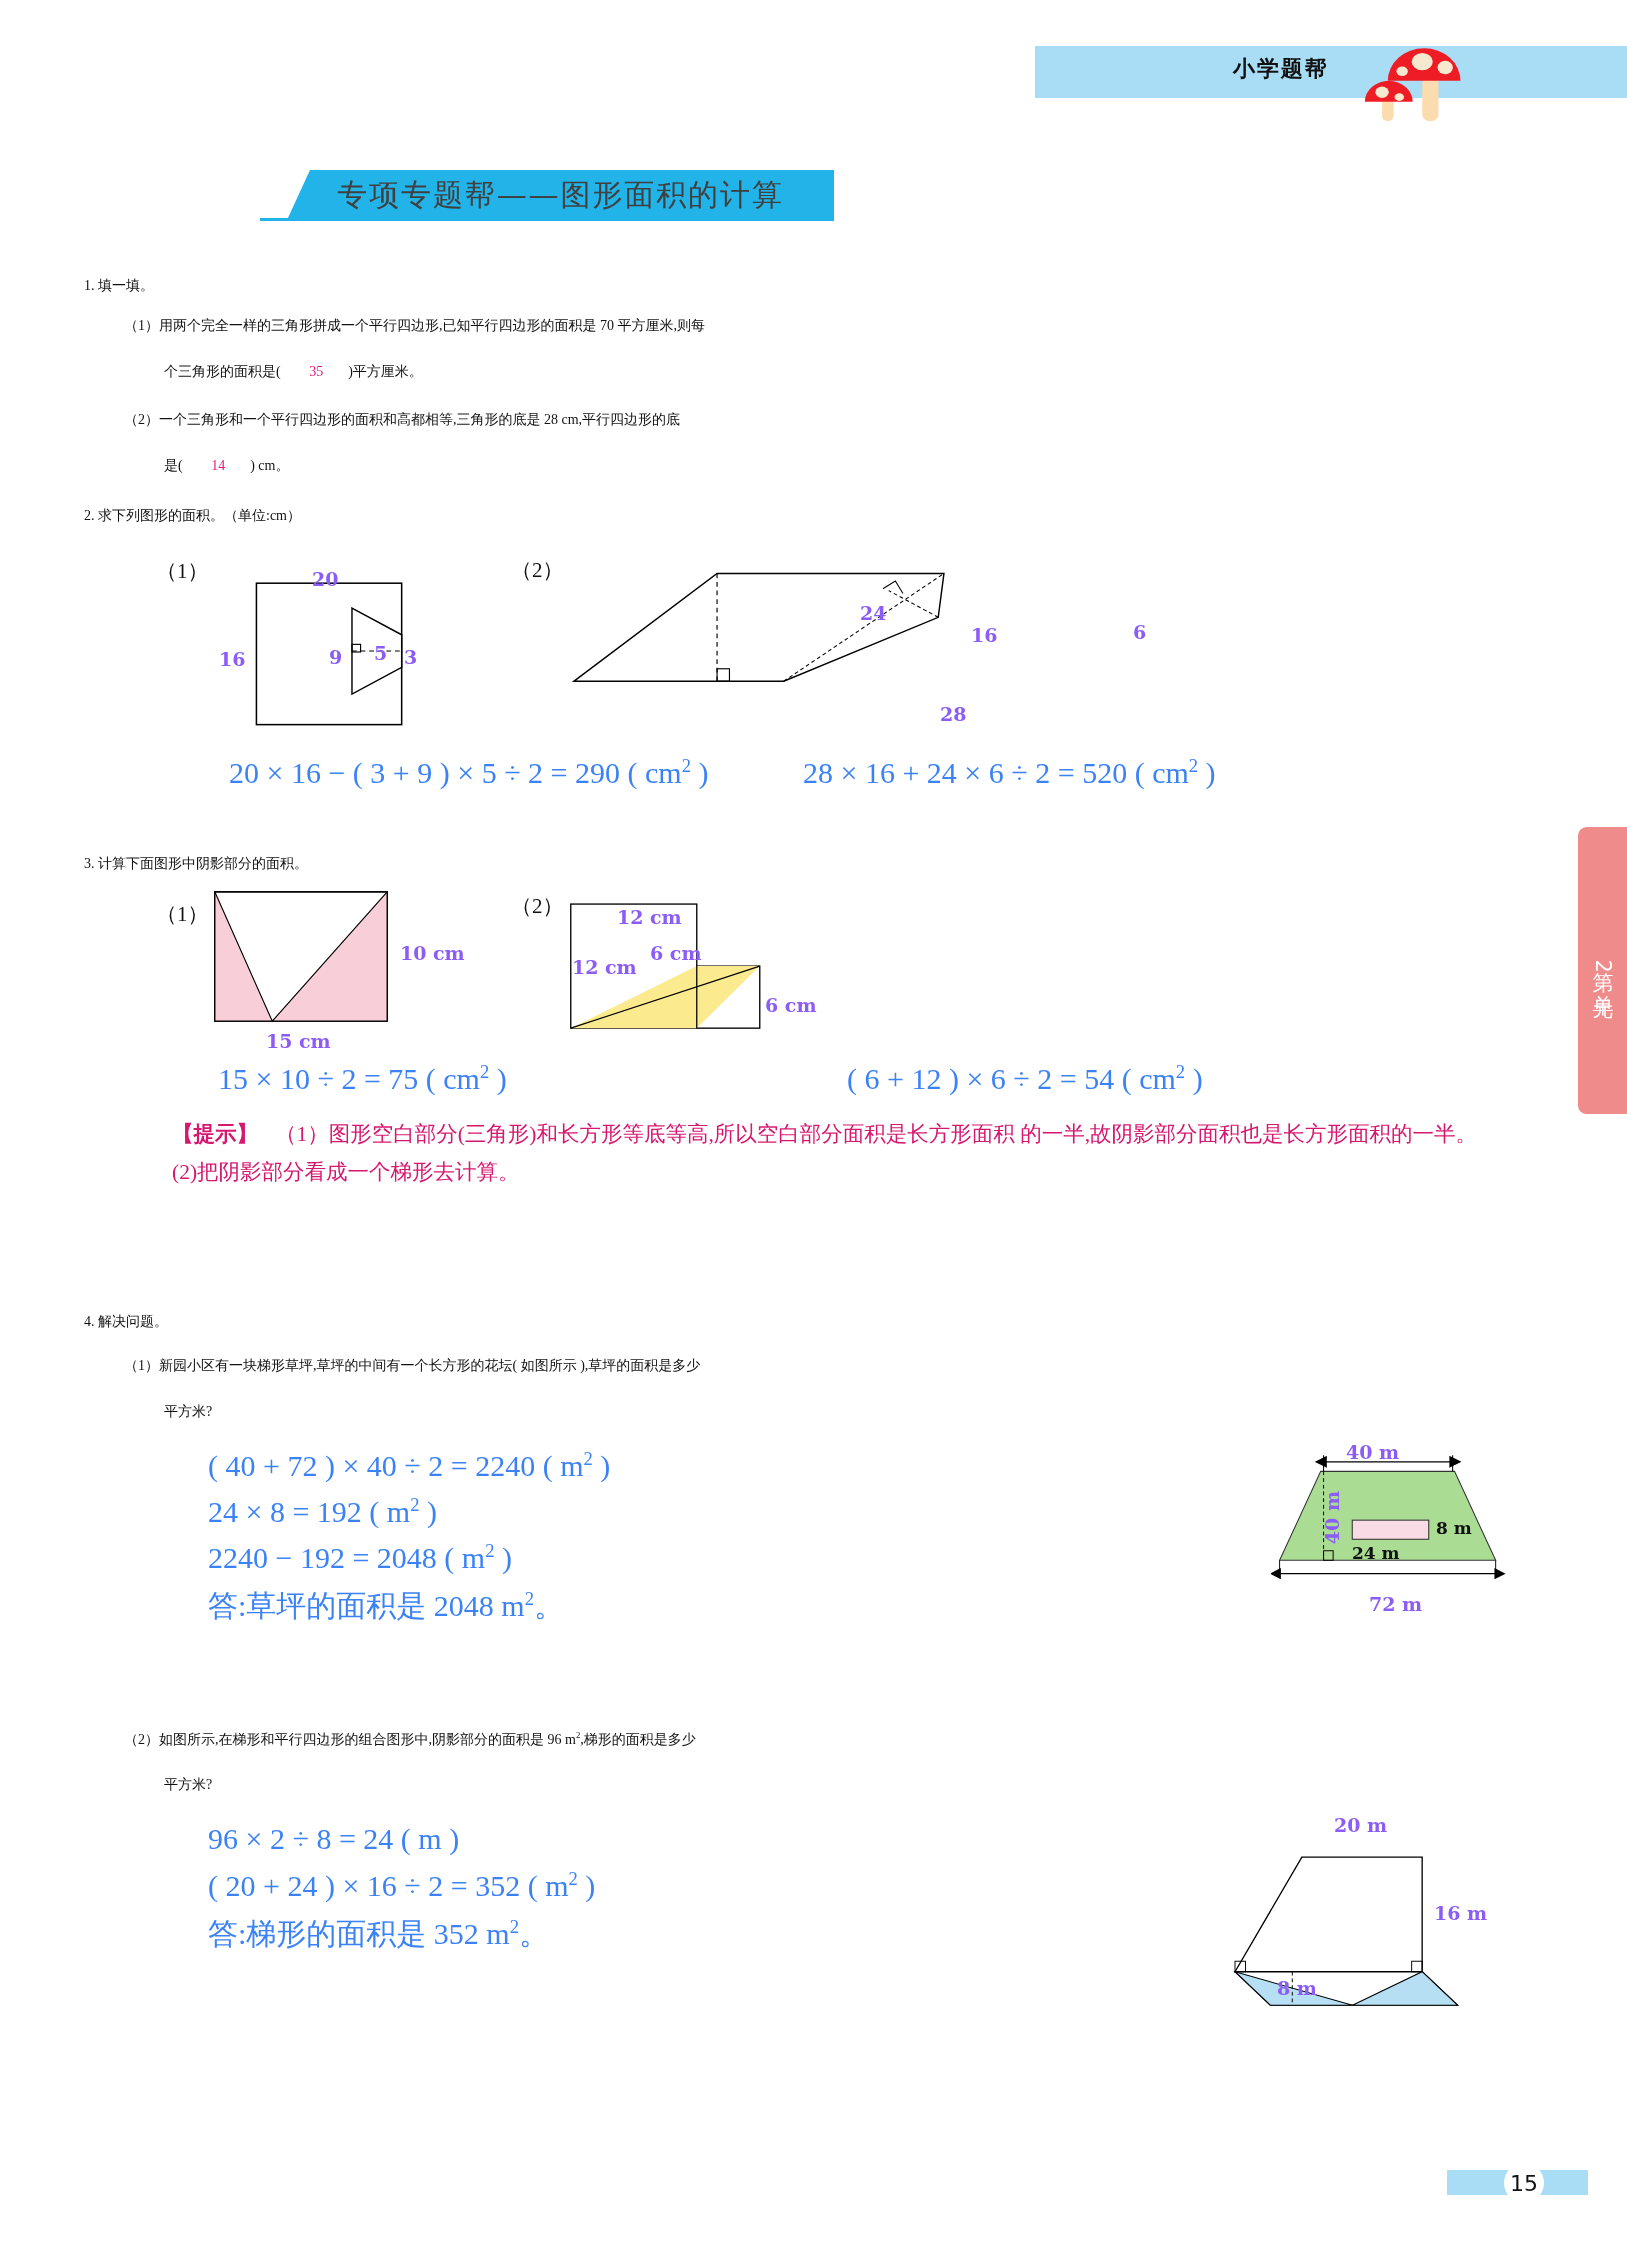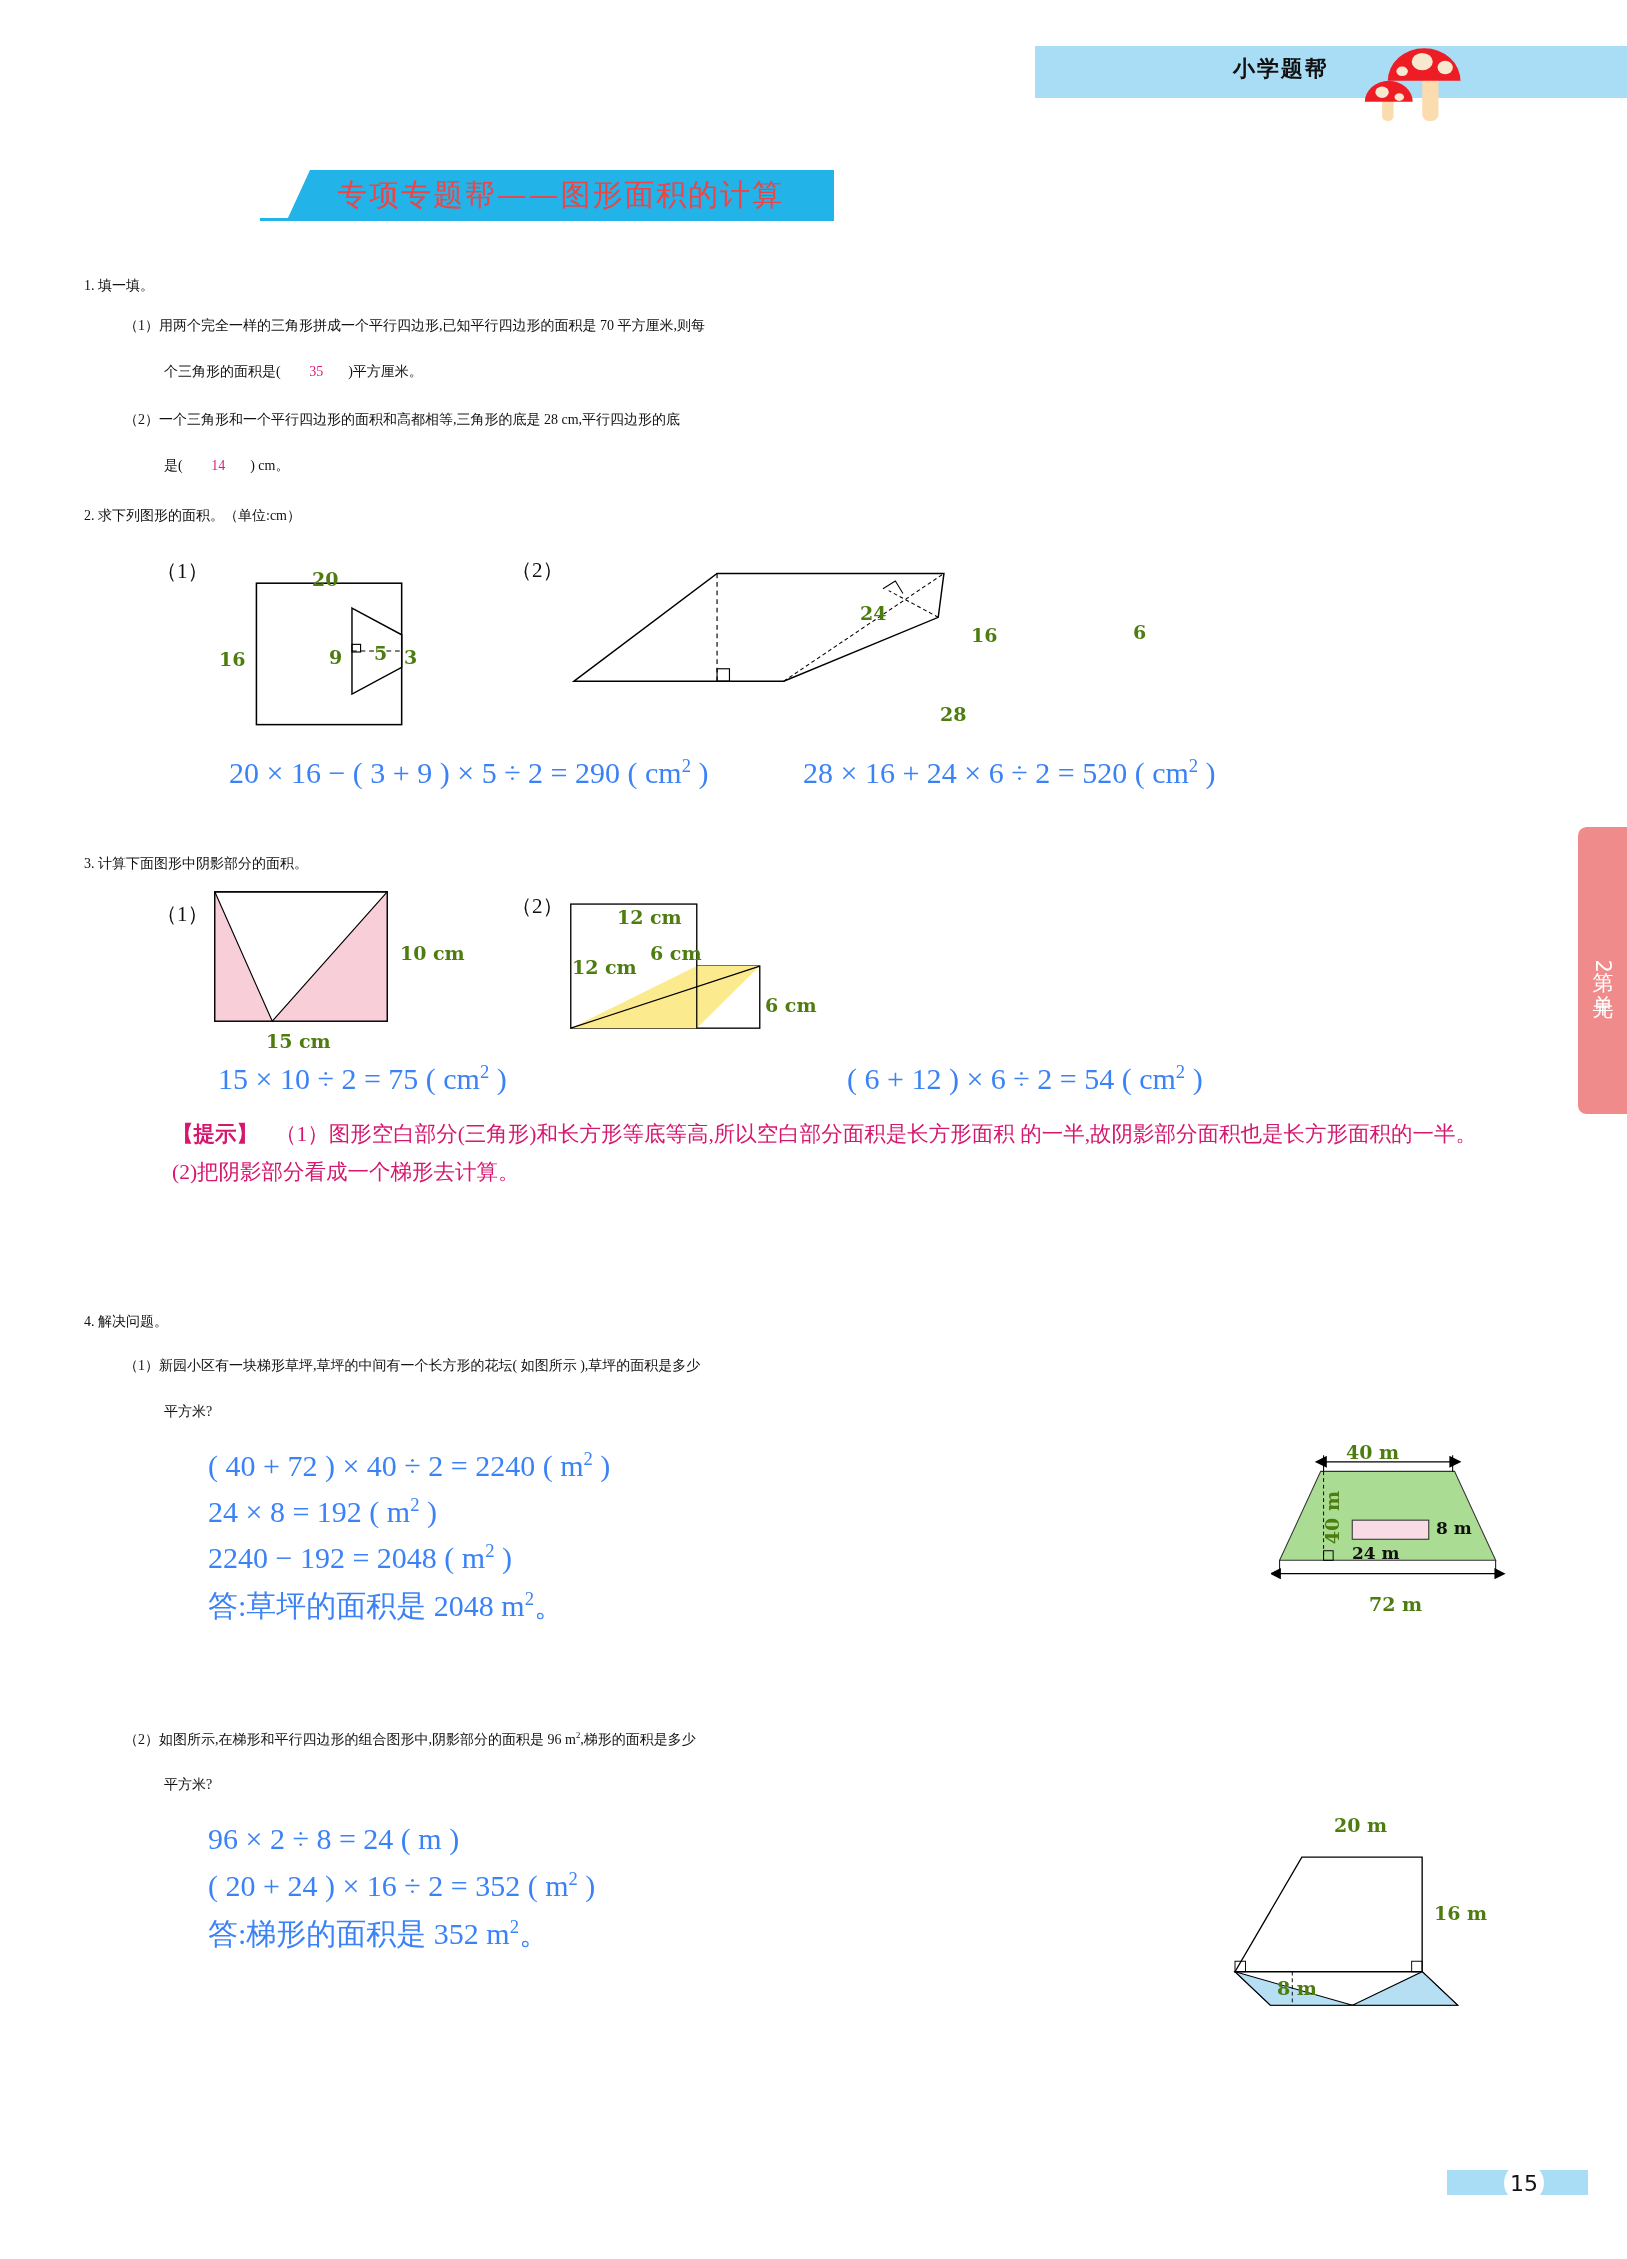--- a/index.html
+++ b/index.html
@@ -12,30 +12,30 @@
   .topband{position:absolute;left:1035px;top:46px;width:593px;height:52px;background:#a8ddf5;}
   .brandtxt{position:absolute;left:1233px;top:54px;font-family:"DejaVu Sans","Liberation Sans",sans-serif;
             font-size:22px;font-weight:700;color:#111;letter-spacing:1.9px;}
   .mush{position:absolute;}
   
   .banner-wrap{position:absolute;left:287px;top:170px;width:547px;height:50px;}
   .banner-bg{position:absolute;inset:0;background:#22b3e8;
       clip-path:polygon(23px 0,100% 0,100% 100%,0 100%);}
   .banner-txt{position:absolute;left:0;top:0;width:100%;height:50px;
       display:flex;align-items:center;justify-content:center;
-      font-family:"DejaVu Serif","Liberation Serif",serif;font-size:30px;color:#ef4444;letter-spacing:1.9px;}
+      font-family:"DejaVu Serif","Liberation Serif",serif;font-size:30px;color:#404040;letter-spacing:1.9px;}
   .banner-rule{position:absolute;left:260px;top:218px;width:574px;height:2.9px;background:#22b3e8;}
   
   .q{position:absolute;font-size:14px;color:#111;line-height:1.62;white-space:nowrap;}
   .ans{position:absolute;font-size:30px;color:#3b82f6;white-space:nowrap;}
   .ansb{position:absolute;font-size:21.5px;color:#d6176f;line-height:1.75;}
   .blank{color:#e2197f;}
   sup{font-size:.62em;vertical-align:super;}
   .lbl{position:absolute;font-family:"DejaVu Serif","Liberation Serif",serif;
-       font-weight:700;font-size:19px;color:#4d7c0f;white-space:nowrap;}
+       font-weight:700;font-size:19px;color:#8b5cf6;white-space:nowrap;}
   .lblsm{position:absolute;font-family:"DejaVu Serif","Liberation Serif",serif;
        font-weight:700;font-size:17px;color:#111;white-space:nowrap;}
   .fig{position:absolute;}
   
   .sidetab{position:absolute;right:0;top:827px;width:50px;height:287px;background:#f08b8b;
            border-radius:8.6px 0 0 8.6px;}
   .sidetab span{position:absolute;left:50%;top:50%;transform:translate(-50%,-50%);
            writing-mode:vertical-rl;font-size:21px;color:#fff;letter-spacing:4.8px;
            font-family:"DejaVu Sans","Liberation Sans",sans-serif;}
   

